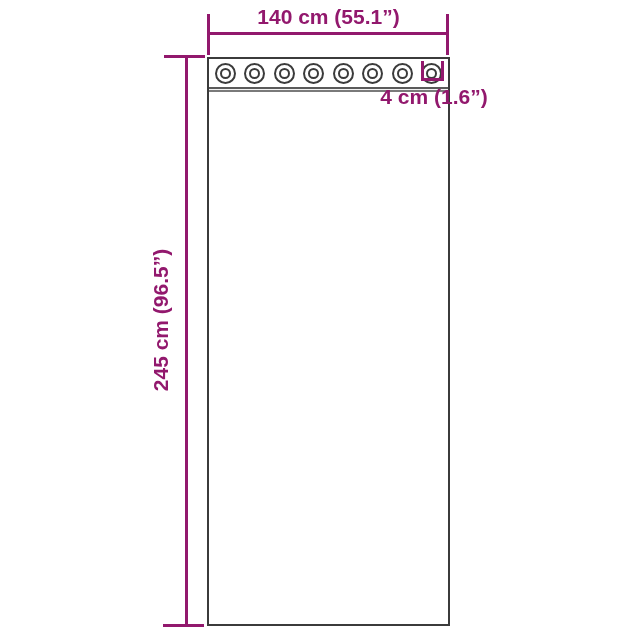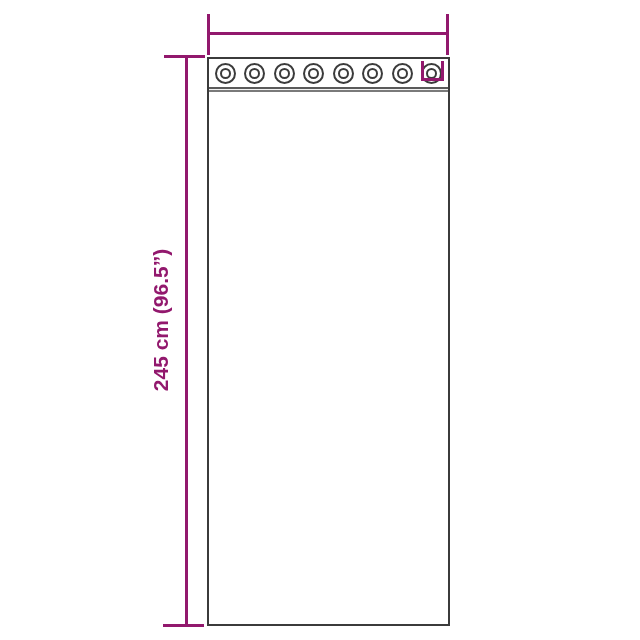--- a/index.html
+++ b/index.html
@@ -148,23 +148,25 @@
         <span class="grommet">
           <span class="grommet-inner"></span>
         </span>
       </div>
     <div class="stitch-line"></div>
   </div>
 
   <div class="dim dim-top-line"></div>
   <div class="dim dim-top-tick-l"></div>
   <div class="dim dim-top-tick-r"></div>
+  <div class="dim-label label-width">140 cm (55.1”)</div>
 
   <div class="dim dim-left-line"></div>
   <div class="dim dim-left-tick-t"></div>
   <div class="dim dim-left-tick-b"></div>
   <div class="dim-label label-height">245 cm (96.5”)</div>
 
   <div class="dim dim-gr-tick-l"></div>
   <div class="dim dim-gr-tick-r"></div>
   <div class="dim dim-gr-line"></div>
+  <div class="dim-label label-grommet">4 cm (1.6”)</div>
 
 </div>
 
 </body></html>

